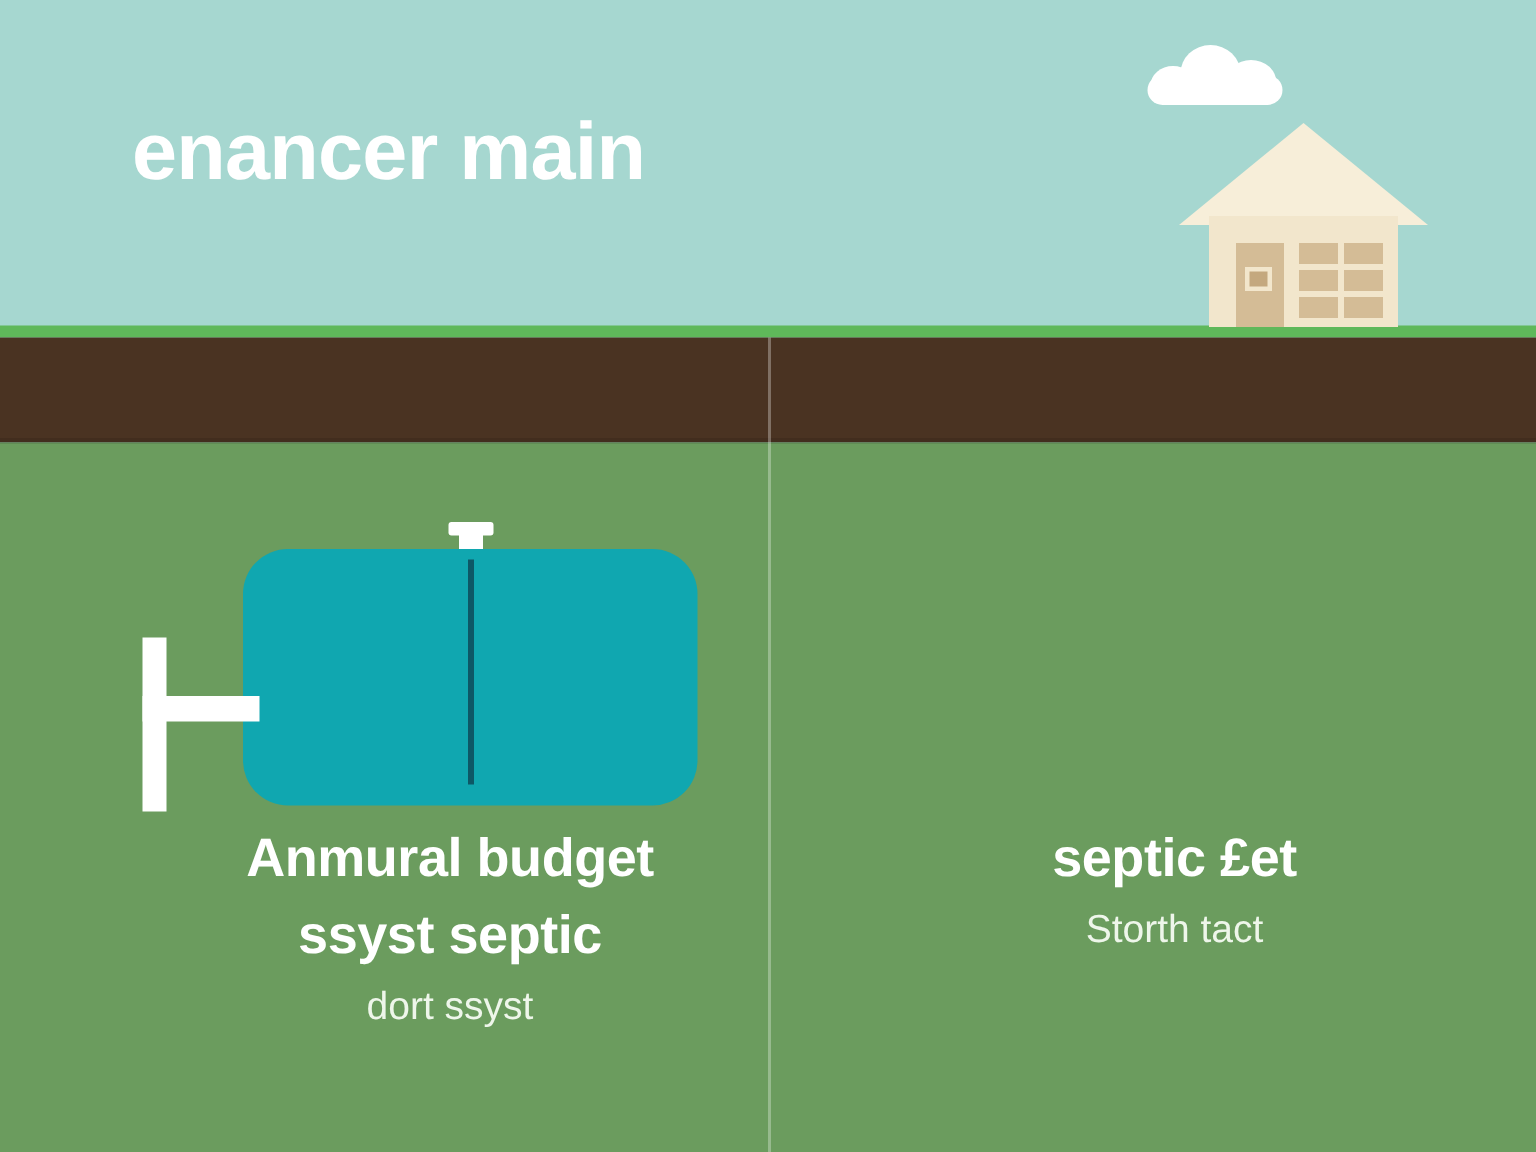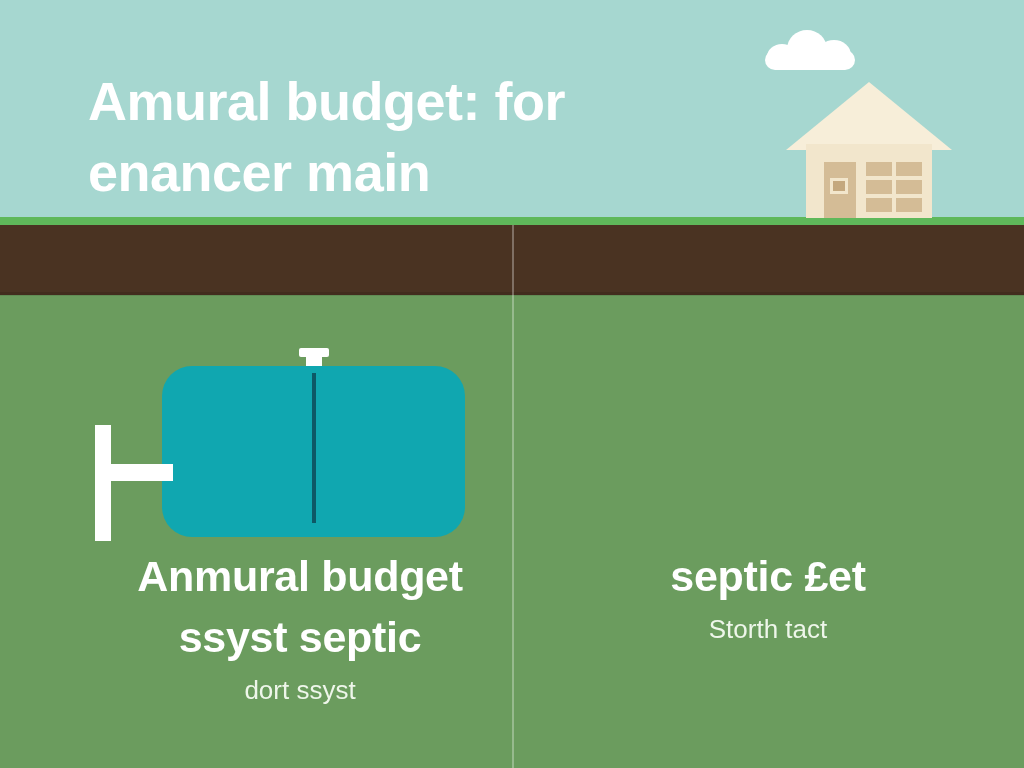--- a/index.html
+++ b/index.html
@@ -198,25 +198,25 @@
     font-weight: bold;
     line-height: 1.32;
     letter-spacing: -0.5px;
   }
 
   .col {
     position: absolute;
     text-align: center;
   }
   .col-left  { left: 60px;  top: 546px; width: 480px; }
-  .col-right { left: 548px; top: 546px; width: 440px; }
+  .col-right { left: 563px; top: 546px; width: 440px; }
 
   .col .headline {
     color: #ffffff;
-    font-size: 43px;
+    font-size: 36px;
     font-weight: bold;
     line-height: 1.42;
     letter-spacing: -0.3px;
   }
   .col .subline {
     color: #eef6ea;
     font-size: 26px;
     font-weight: normal;
     line-height: 1.44;
     margin-top: 4px;
@@ -250,21 +250,20 @@
       <div class="pane"></div>
       <div class="pane"></div>
       <div class="pane"></div>
       <div class="pane"></div>
       <div class="pane"></div>
       <div class="pane"></div>
     </div>
   </div>
 
   <div class="title">
-    <div>Amural budget: for</div>
     <div>enancer main</div>
   </div>
 
   <div class="tank-lid"></div>
   <div class="tank-riser"></div>
   <div class="tank"></div>
   <div class="tank-divider"></div>
   <div class="pipe-vert"></div>
   <div class="pipe-horz"></div>
 

